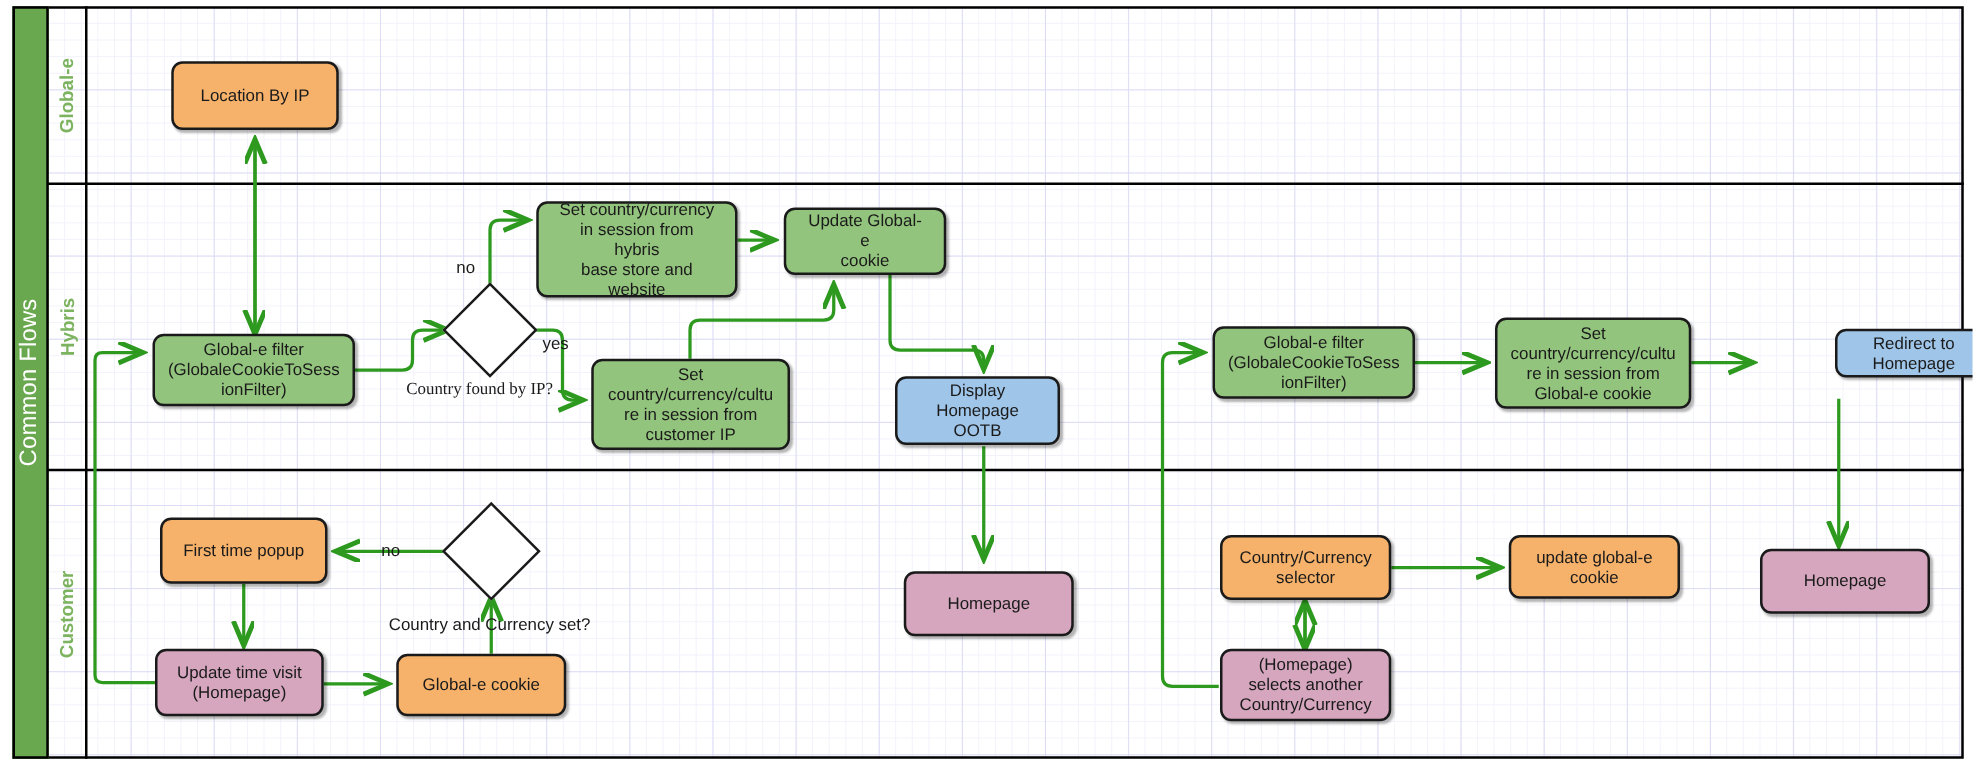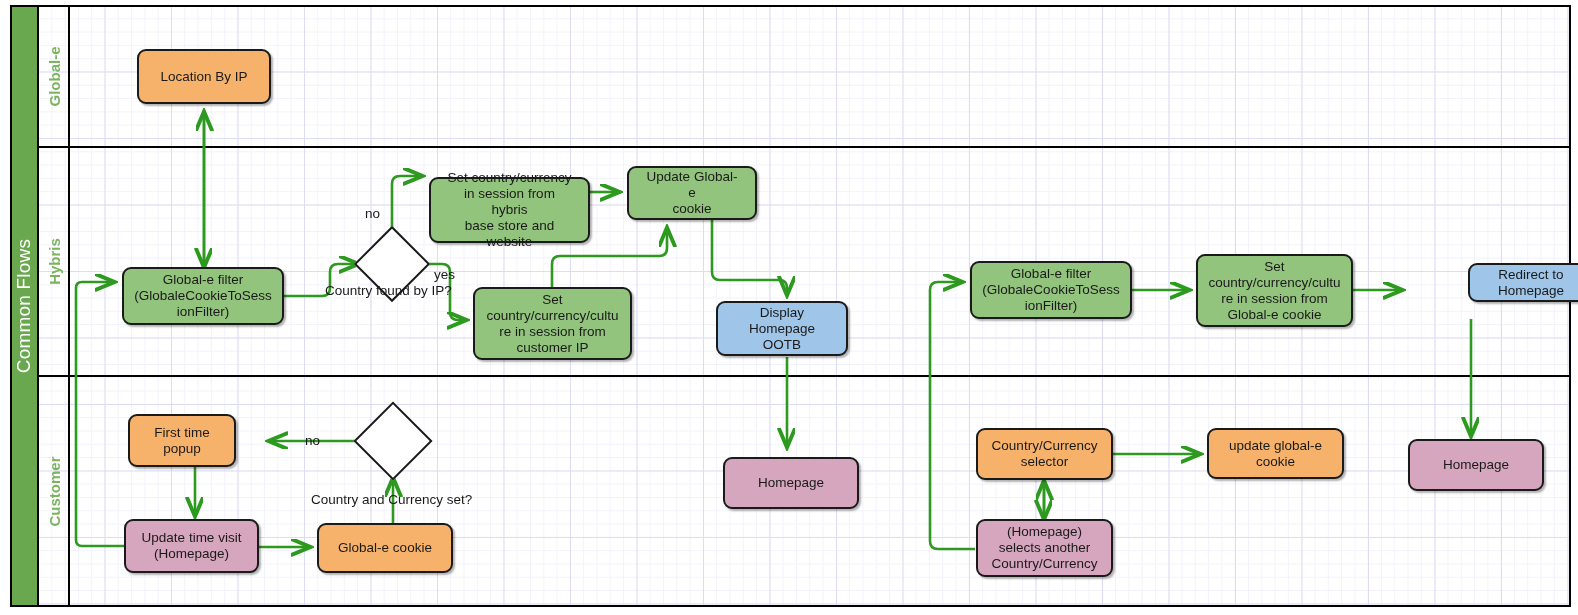--- a/index.html
+++ b/index.html
@@ -133,25 +133,25 @@
 
   <div class="node n-green" style="left:122px;top:267px;width:162px;height:58px;">
     <div>
       <div>Global-e filter</div>
       <div>(GlobaleCookieToSess</div>
       <div>ionFilter)</div>
     </div>
   </div>
 
   <div class="diamond" style="left:365px;top:237px;width:54px;height:54px;"></div>
-  <div class="edge-label" style="left:325px;top:283px;">Country found by IP?</div>
+  <div class="edge-label" style="left:325px;top:303px;font-family:Liberation Serif, serif;">Country found by IP?</div>
   <div class="edge-label" style="left:365px;top:206px;">no</div>
   <div class="edge-label" style="left:434px;top:267px;">yes</div>
 
-  <div class="node n-green" style="left:429px;top:177px;width:161px;height:66px;">
+  <div class="node n-green" style="left:429px;top:161px;width:161px;height:77px;">
     <div>
       <div>Set country/currency</div>
       <div>in session from hybris</div>
       <div>base store and</div>
       <div>website</div>
     </div>
   </div>
 
   <div class="node n-green" style="left:473px;top:287px;width:159px;height:73px;">
     <div>
@@ -193,21 +193,21 @@
     </div>
   </div>
 
   <div class="node n-blue" style="left:1468px;top:263px;width:126px;height:39px;">
     <div>
       <div>Redirect to</div>
       <div>Homepage</div>
     </div>
   </div>
 
-  <div class="node n-orange" style="left:128px;top:414px;width:108px;height:53px;">
+  <div class="node n-orange" style="left:128px;top:414px;width:134px;height:53px;">
     <div>First time popup</div>
   </div>
 
   <div class="diamond" style="left:365px;top:413px;width:56px;height:56px;"></div>
   <div class="edge-label" style="left:305px;top:433px;">no</div>
   <div class="edge-label" style="left:311px;top:492px;">Country and Currency set?</div>
 
   <div class="node n-pink" style="left:124px;top:519px;width:135px;height:54px;">
     <div>
       <div>Update time visit</div>

